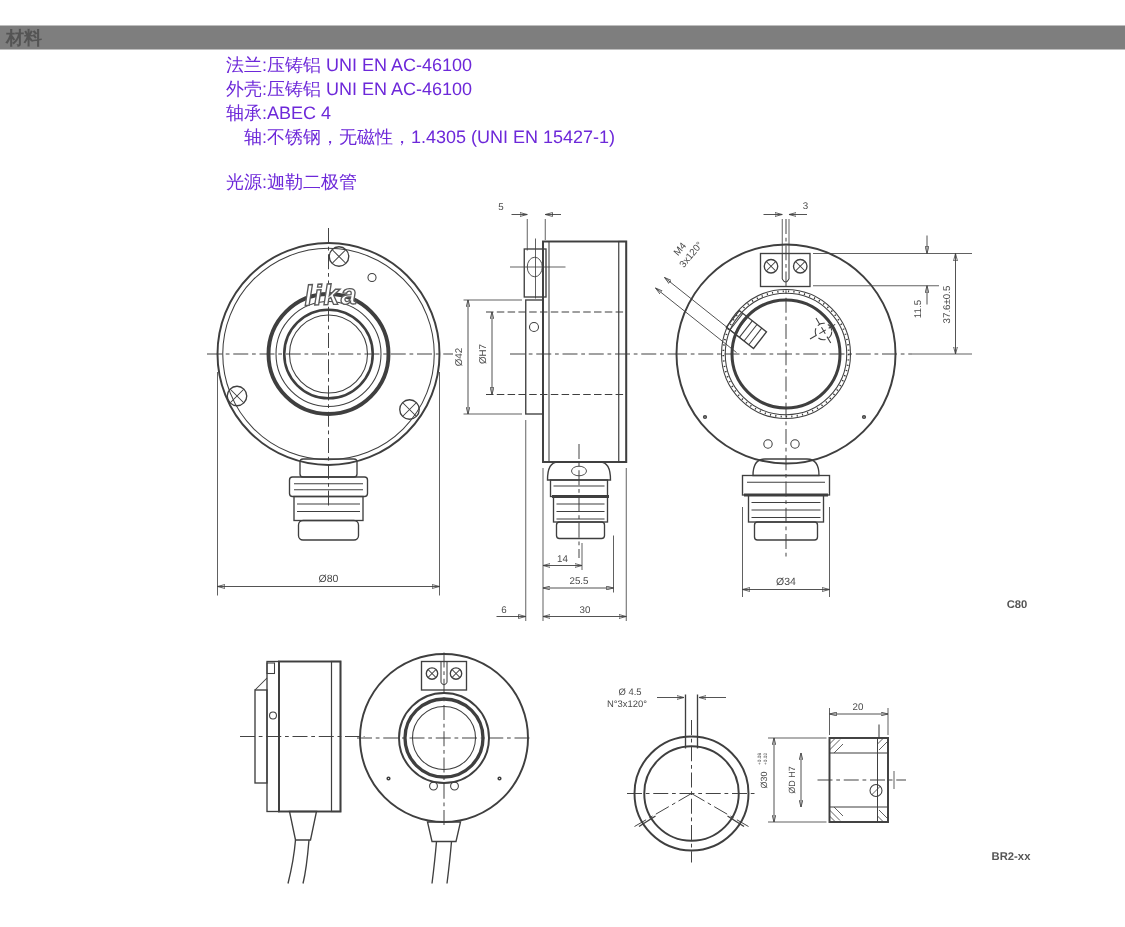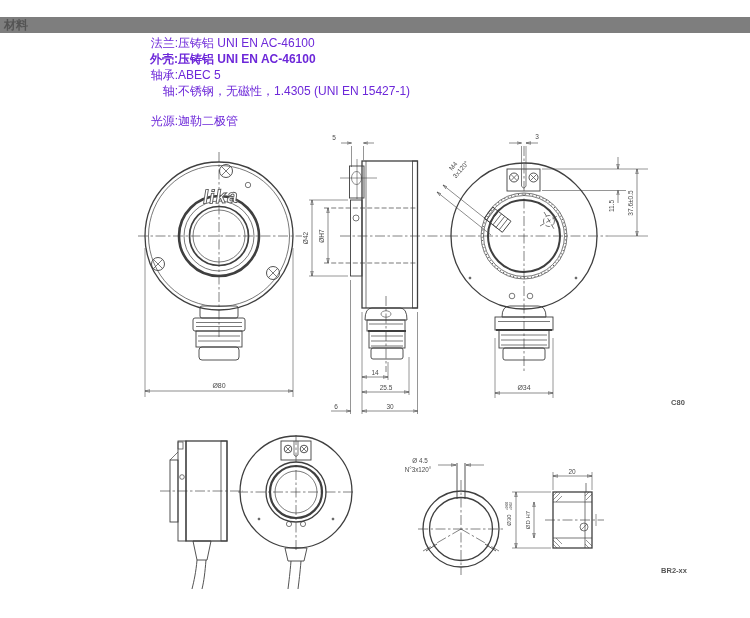--- a/index.html
+++ b/index.html
@@ -32,25 +32,25 @@
 <div id="page">
 
   <div id="secbar">
     <span>材料</span>
   </div>
 
   <div>
     <div class="mat-row" style="top:36px;">
       <span class="mat-label">法兰:</span><span>压铸铝 UNI EN AC-46100</span>
     </div>
-    <div class="mat-row" style="top:52px;font-weight:bold;">
+    <div class="mat-row" style="top:52px;">
       <span class="mat-label">外壳:</span><span>压铸铝 UNI EN AC-46100</span>
     </div>
     <div class="mat-row" style="top:68px;">
-      <span class="mat-label">轴承:</span><span>ABEC 5</span>
+      <span class="mat-label">轴承:</span><span>ABEC 4</span>
     </div>
     <div class="mat-row" style="top:84px;">
       <span class="mat-label">轴:</span><span>不锈钢，无磁性，1.4305 (UNI EN 15427-1)</span>
     </div>
     <div class="mat-row" style="top:114px;">
       <span class="mat-label">光源:</span><span>迦勒二极管</span>
     </div>
   </div>
 
   <svg class="dwg" width="750" height="618" viewBox="0 0 750 618">

